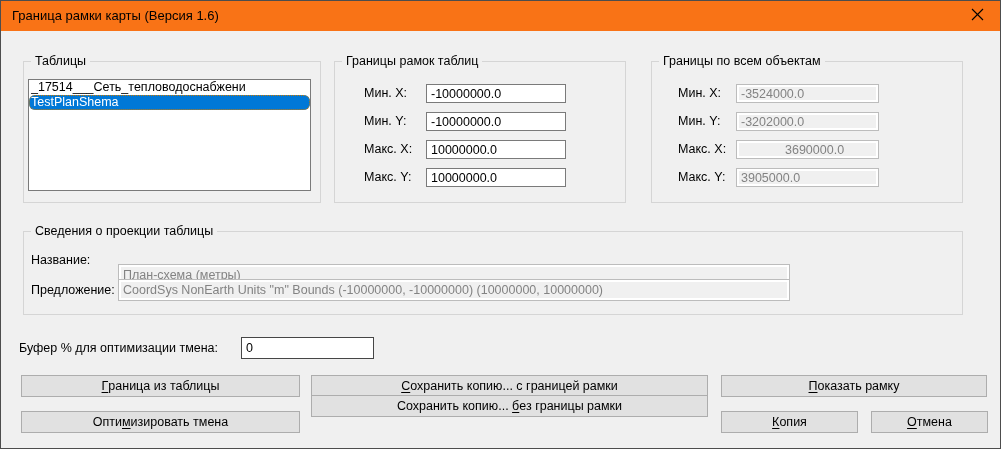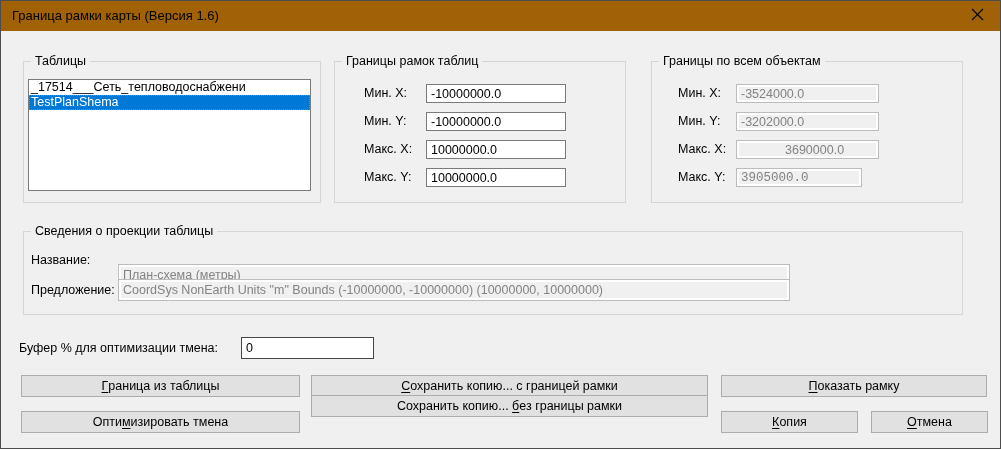--- a/index.html
+++ b/index.html
@@ -4,21 +4,21 @@
 <style>
   * { margin:0; padding:0; box-sizing:border-box; }
   html,body { background:#cfcfcf; }
   body { font-family:"Liberation Sans","DejaVu Sans",sans-serif; }
   .dialog {
     position:relative; width:1001px; height:449px;
     background:#f0f0f0; border:1px solid #4d4d4d; overflow:hidden;
   }
   .titlebar {
     position:absolute; left:0; top:0; width:100%; height:30px;
-    background:#a16207;
+    background:#f97316;
   }
   .title-text {
     position:absolute; left:11px; top:0; line-height:30px;
     font-size:13px; color:#000;
   }
   .close-btn {
     position:absolute; right:0; top:0; width:46px; height:29px;
     display:flex; align-items:center; justify-content:center; cursor:pointer;
   }
   .groupbox {
@@ -27,21 +27,21 @@
   .group-label {
     position:absolute; top:-8px; left:7px; background:#f0f0f0;
     padding:0 4px; font-size:12.5px; color:#000; white-space:nowrap;
   }
   .listbox {
     position:absolute; left:27px; top:78px; width:283px; height:112px;
     background:#ffffff; border:1px solid #7a7a7a; overflow:hidden;
   }
   .list-item {
     height:15px; line-height:15px; font-size:12.5px; padding-left:2px;
-    white-space:nowrap; overflow:hidden; color:#000; cursor:default;
+    white-space:nowrap; overflow:hidden; color:#000; cursor:default;border-radius:6px;
   }
   .list-item.selected {
     background:#0078d7; color:#ffffff;
     outline:1px dotted #cc7a00; outline-offset:-1px;
   }
   .field-label {
     position:absolute; font-size:12.5px; color:#000; line-height:19px;
     white-space:nowrap;
   }
   input.box {
@@ -103,21 +103,21 @@
   <div class="groupbox" style="left:650px; top:60px; width:312px; height:142px;">
     <span class="group-label">Границы по всем объектам</span>
   </div>
   <span class="field-label" style="left:677px; top:83px;">Мин. X:</span>
   <input class="box disabled" style="left: 735px; top: 83px; width: 143px;" readonly="" value="-3524000.0">
   <span class="field-label" style="left:677px; top:111px;">Мин. Y:</span>
   <input class="box disabled" style="left: 735px; top: 111px; width: 143px;" readonly="" value="-3202000.0">
   <span class="field-label" style="left:677px; top:139px;">Макс. X:</span>
   <input class="box disabled" style="left: 735px; top: 139px; width: 143px; padding-left: 48px;" readonly="" value="3690000.0">
   <span class="field-label" style="left:677px; top:167px;">Макс. Y:</span>
-  <input class="box disabled" style="left: 735px; top: 167px; width: 126px; font-family: Liberation Mono, monospace;" readonly="" value="3905000.0">
+  <input class="box disabled" style="left: 735px; top: 167px; width: 143px;" readonly="" value="3905000.0">
 
   <div class="groupbox" style="left:22px; top:230px; width:940px; height:84px;">
     <span class="group-label">Сведения о проекции таблицы</span>
   </div>
   <span class="field-label" style="left:30px; top:250px;">Название:</span>
   <input class="box disabled tall" style="left: 117px; top: 248px; width: 672px; margin-top: 15px;" readonly="" value="План-схема (метры)">
   <span class="field-label" style="left:30px; top:280px;">Предложение:</span>
   <input class="box disabled tall" style="left: 117px; top: 278px; width: 672px;" readonly="" value="CoordSys NonEarth Units &quot;m&quot; Bounds (-10000000, -10000000) (10000000, 10000000)">
 
   <span class="field-label" style="left:18px; top:338px;">Буфер % для оптимизации тмена:</span>

